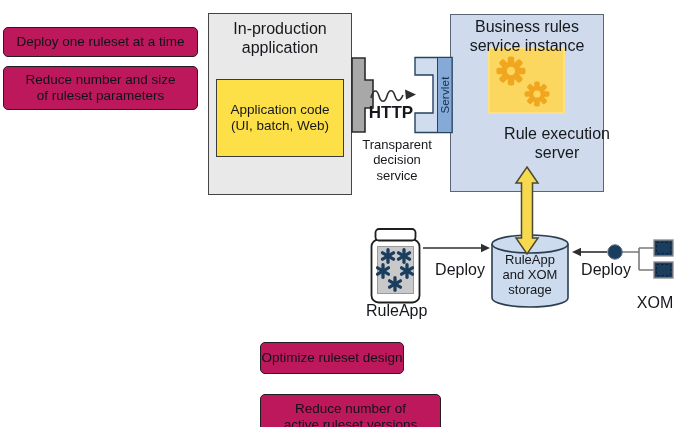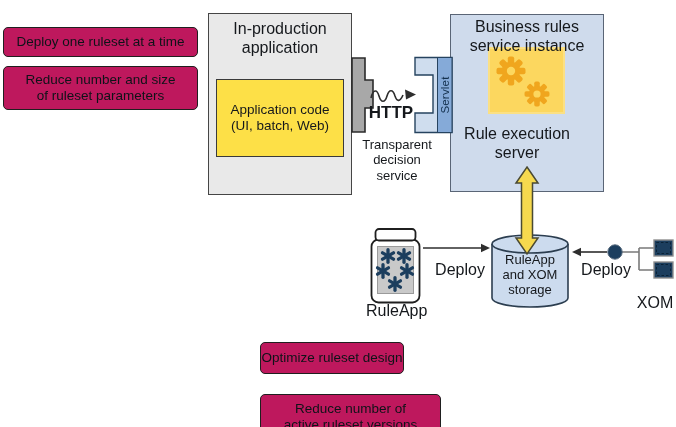--- a/index.html
+++ b/index.html
@@ -153,21 +153,21 @@
 
   <div class="lbl" style="left:208px;top:20px;width:144px;">In-production
 application</div>
   <div class="lbl bold" style="left:368px;top:103px;width:46px;font-size:17px;">HTTP</div>
   <div class="lbl" style="left:353px;top:137px;width:88px;font-size:13px;">Transparent
 decision
 service</div>
   <div class="lbl" id="servlet-label-wrap">Servlet</div>
   <div class="lbl" style="left:450px;top:18px;width:154px;">Business rules
 service instance</div>
-  <div class="lbl" style="left:450px;top:125px;width:134px;">Rule execution
+  <div class="lbl" style="left:450px;top:125px;width:134px;padding-left:40px;">Rule execution
 server</div>
   <div class="lbl" style="left:366px;top:302px;width:58px;">RuleApp</div>
   <div class="lbl" style="left:433px;top:261px;width:54px;">Deploy</div>
   <div class="lbl" style="left:492px;top:252px;width:76px;font-size:13px;line-height:1.16;">RuleApp
 and XOM
 storage</div>
   <div class="lbl" style="left:579px;top:261px;width:54px;">Deploy</div>
   <div class="lbl" style="left:634px;top:294px;width:42px;">XOM</div>
 
 </div>

